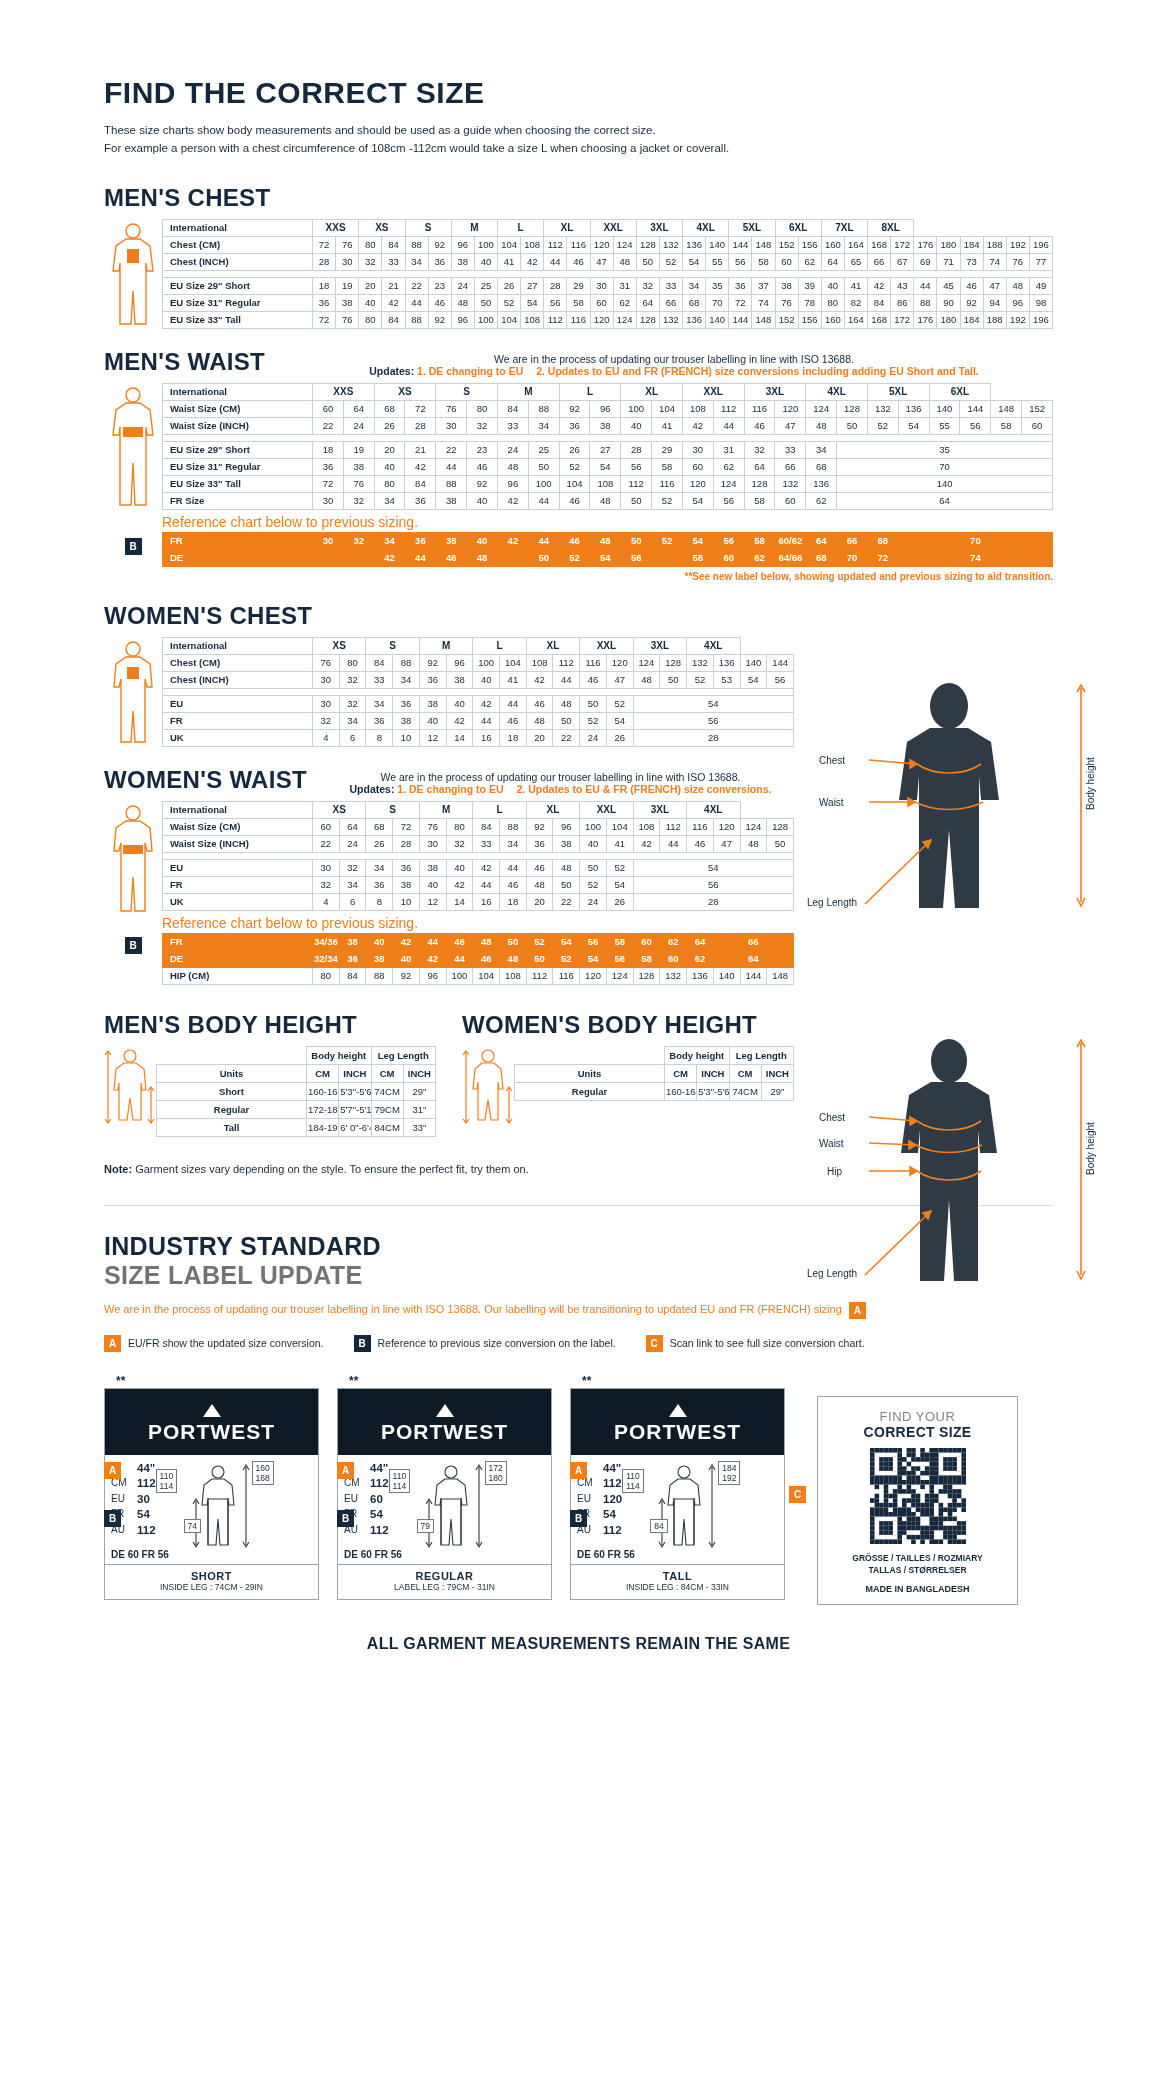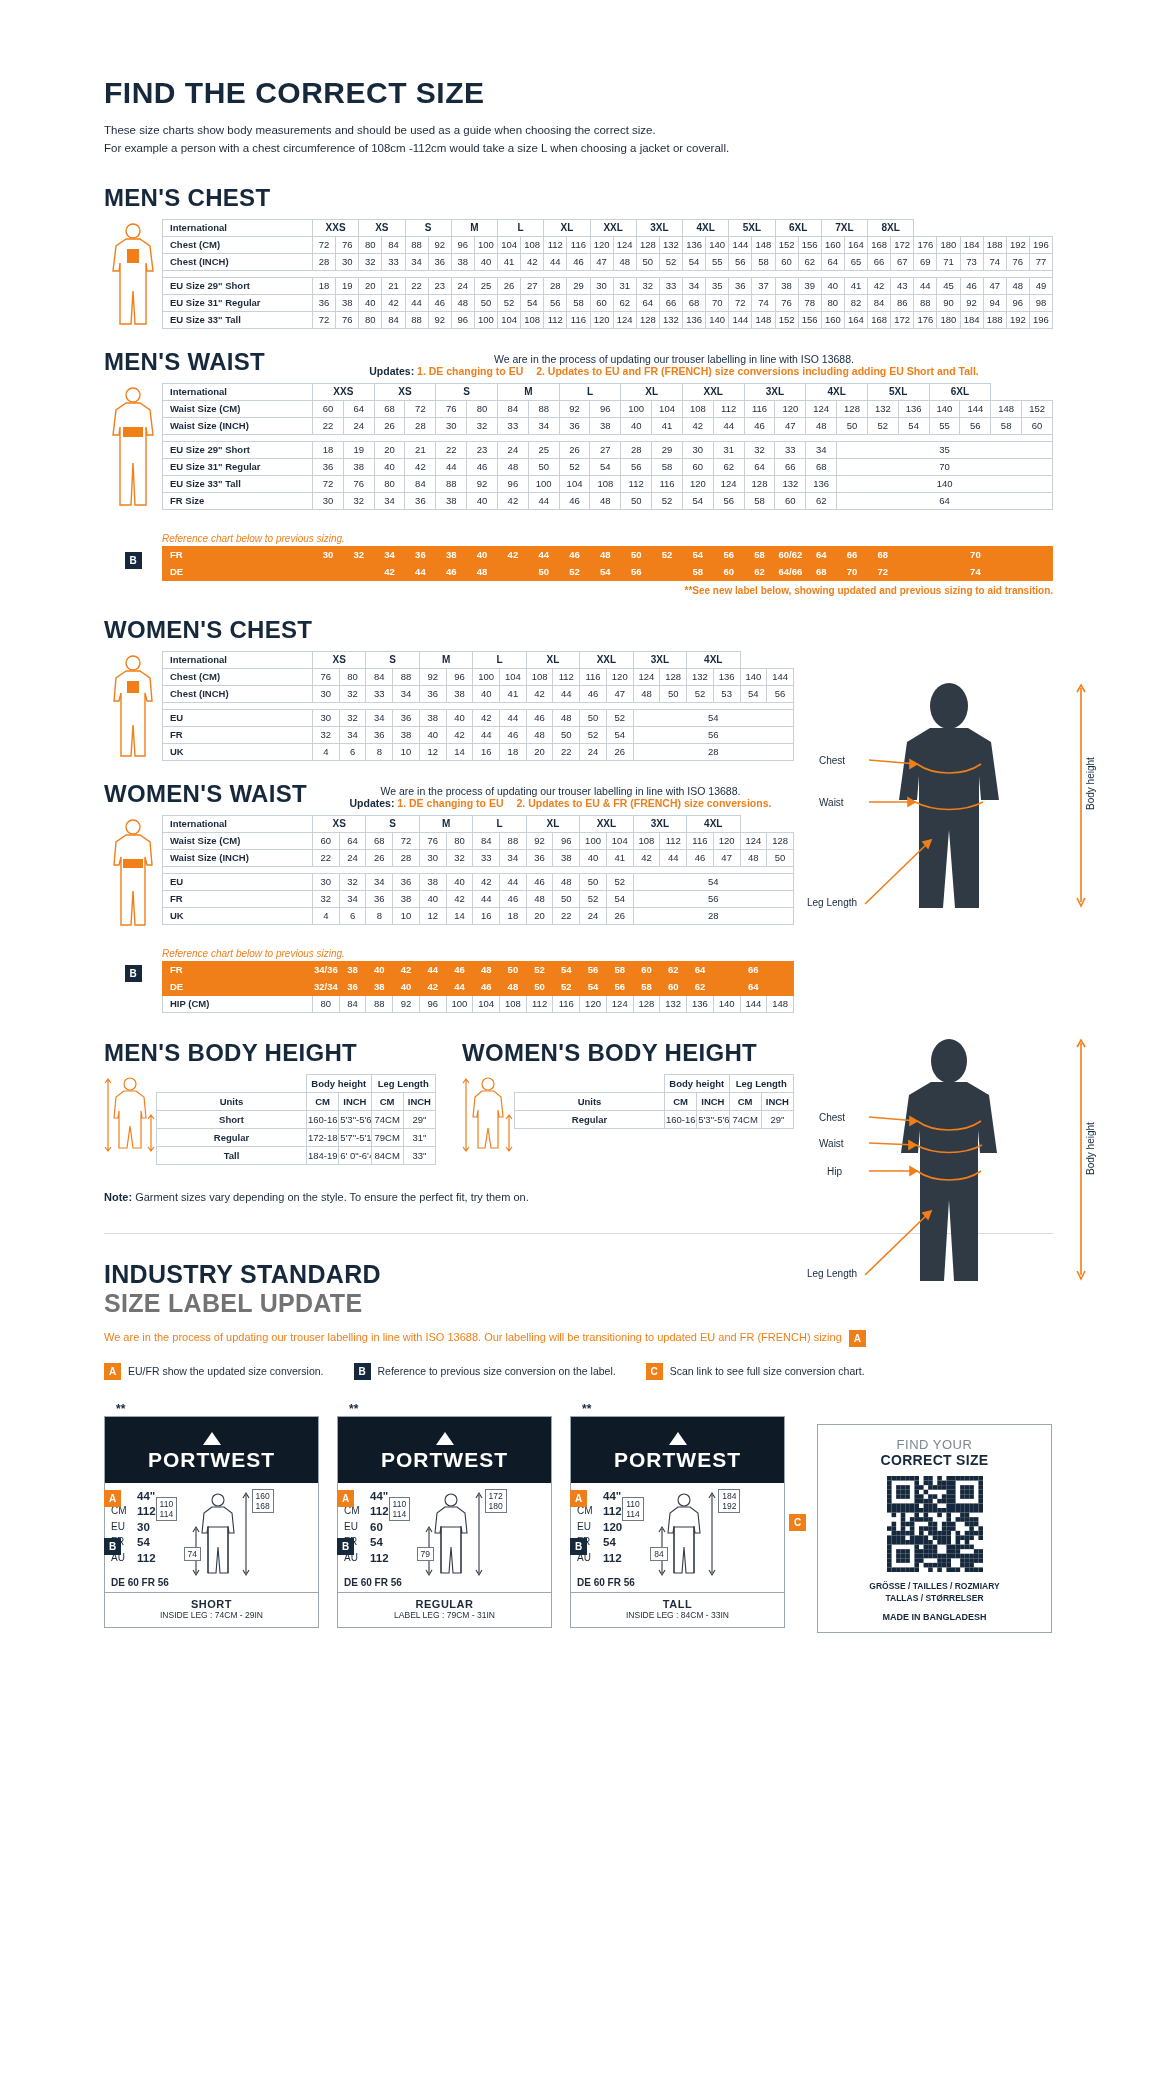--- a/index.html
+++ b/index.html
@@ -54,21 +54,21 @@
     width: 150px;
   }
   tr.spacer td { border-left: 1px solid #c9d1d8; border-right: 1px solid #c9d1d8; border-top: none; border-bottom: none; height: 7px; }
   tr.orange td { background: #f07f1a; color: #ffffff; border-color: #f07f1a; font-weight: bold; }
   tr.orange td.lbl { color: #ffffff; }
 
   .note-block { margin: 6px 0 6px 0; font-size: 10.5px; }
   .note-block .c { text-align: center; color: #16283c; }
   .note-block .upd { color: #f07f1a; font-weight: bold; }
   .note-block .upd .dk { color: #16283c; font-weight: bold; }
-  .ref-italic { font-size: 10px; font-style: italic; color: #f07f1a; margin: 23px 0 2px 0; }
+  .ref-italic { font-size: 14px; color: #f07f1a; margin: 4px 0 2px 0; }
   .see-label { font-size: 10px; color: #f07f1a; text-align: right; margin-top: 4px; font-weight: bold; }
 
   .badge-b {
     display: inline-flex; align-items: center; justify-content: center;
     width: 17px; height: 17px; background: #16283c; color: #fff;
     font-size: 10px; font-weight: bold;
   }
   .badge-o {
     display: inline-flex; align-items: center; justify-content: center;
     width: 17px; height: 17px; background: #f07f1a; color: #fff;
@@ -102,21 +102,21 @@
   .codes .k { width: 20px; font-weight: normal; }
   .codes .v { font-weight: bold; font-size: 11.5px; }
   .fig-area { flex: 1; position: relative; }
   .chip { border: 1px solid #6d7a86; font-size: 8.5px; text-align: center; padding: 1px 3px; line-height: 1.2; background: #fff; position: absolute; }
   .lbl-b { font-size: 10px; padding: 2px 0 4px 6px; font-weight: bold; }
   .lbl-bot { border-top: 1px solid #9aa6b0; text-align: center; padding: 5px 2px 7px 2px; }
   .lbl-bot .sz { font-size: 11px; font-weight: bold; letter-spacing: 0.5px; }
   .lbl-bot .leg { font-size: 8.5px; }
   .badge-left { position: absolute; left: 0; }
 
-  .qr-card { width: 235px; border: 1px solid #9aa6b0; text-align: center; padding: 12px 8px 10px 8px; }
+  .qr-card { width: 201px; border: 1px solid #9aa6b0; text-align: center; padding: 12px 8px 10px 8px; }
   .qr-card .t1 { font-size: 13px; color: #7b8792; letter-spacing: 0.5px; }
   .qr-card .t2 { font-size: 14px; font-weight: bold; color: #16283c; letter-spacing: 0.3px; margin-bottom: 8px; }
   .qr { width: 96px; height: 96px; margin: 4px auto 8px auto; }
   .qr-card .t3 { font-size: 8.5px; font-weight: bold; color: #16283c; line-height: 1.45; }
   .qr-card .t4 { font-size: 9px; font-weight: bold; color: #16283c; margin-top: 8px; }
 
   .footer-1 { text-align: center; font-size: 16px; font-weight: bold; color: #16283c; margin-top: 30px; letter-spacing: 0.3px; }
   .footer-2 { text-align: center; font-size: 12.5px; color: #16283c; margin-top: 4px; }
 
   .models { position: absolute; right: 60px; }
@@ -1536,20 +1536,21 @@
                 <rect x="81" y="90" width="4.5" height="4.5" fill="#16283c"></rect>
                 <rect x="85.5" y="90" width="4.5" height="4.5" fill="#16283c"></rect>
                 <rect x="90" y="90" width="4.5" height="4.5" fill="#16283c"></rect>
               </svg></div>
             <div class="t3">GRÖSSE / TAILLES / ROZMIARY<br>TALLAS / STØRRELSER</div>
             <div class="t4">MADE IN BANGLADESH</div>
           </div>
         </div>
       </div>
 
+  <div class="footer-1">ALL GARMENT MEASUREMENTS REMAIN THE SAME</div>
 
 </div>
 
 <div class="models" style="top:680px; right:58px; width:300px; height:230px;">
   <svg width="300" height="230" viewBox="0 0 300 230">
     <g fill="#2f3a44">
       <ellipse cx="150" cy="26" rx="19" ry="23"></ellipse>
       <path d="M131 48 L108 62 L100 120 L118 120 L120 96 L120 228 L144 228 L150 150 L156 228 L180 228 L180 96 L182 120 L200 120 L192 62 L169 48 Z"></path>
     </g>
     <g stroke="#f07f1a" fill="none" stroke-width="1.6">

